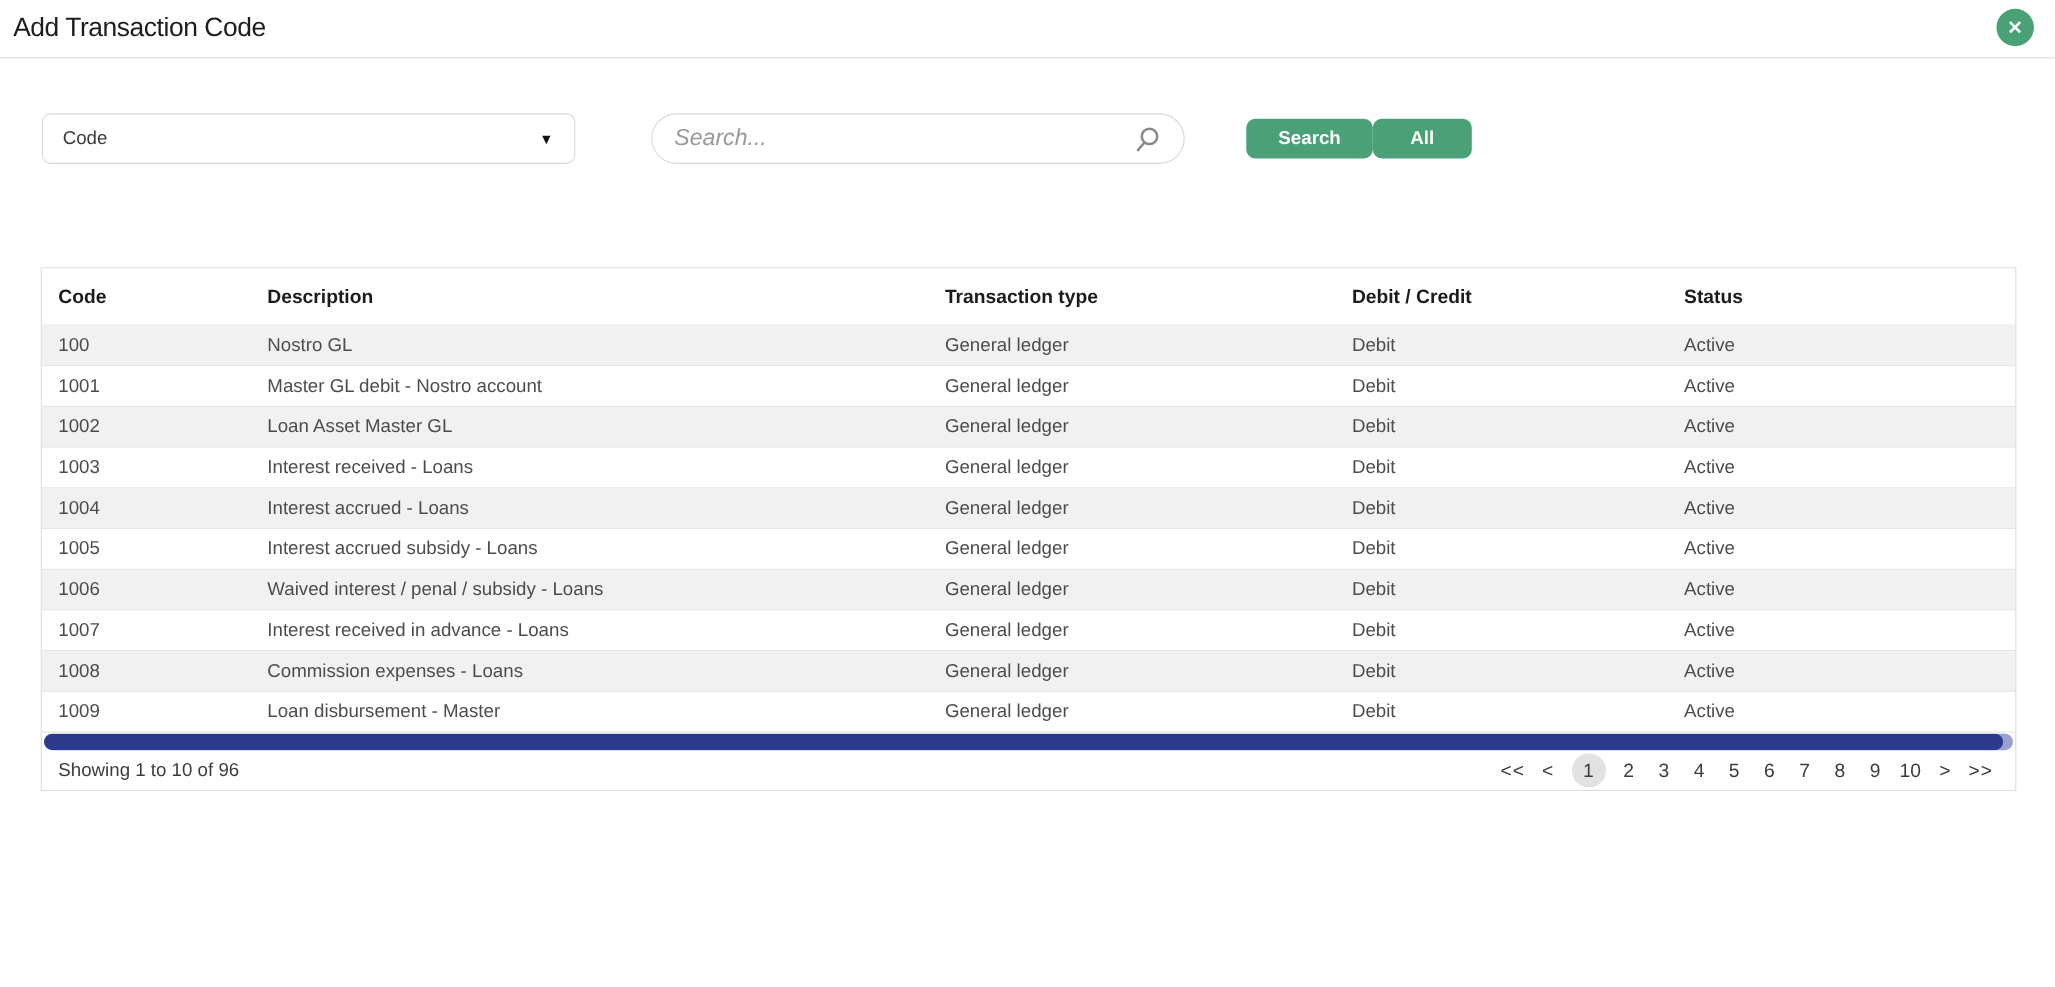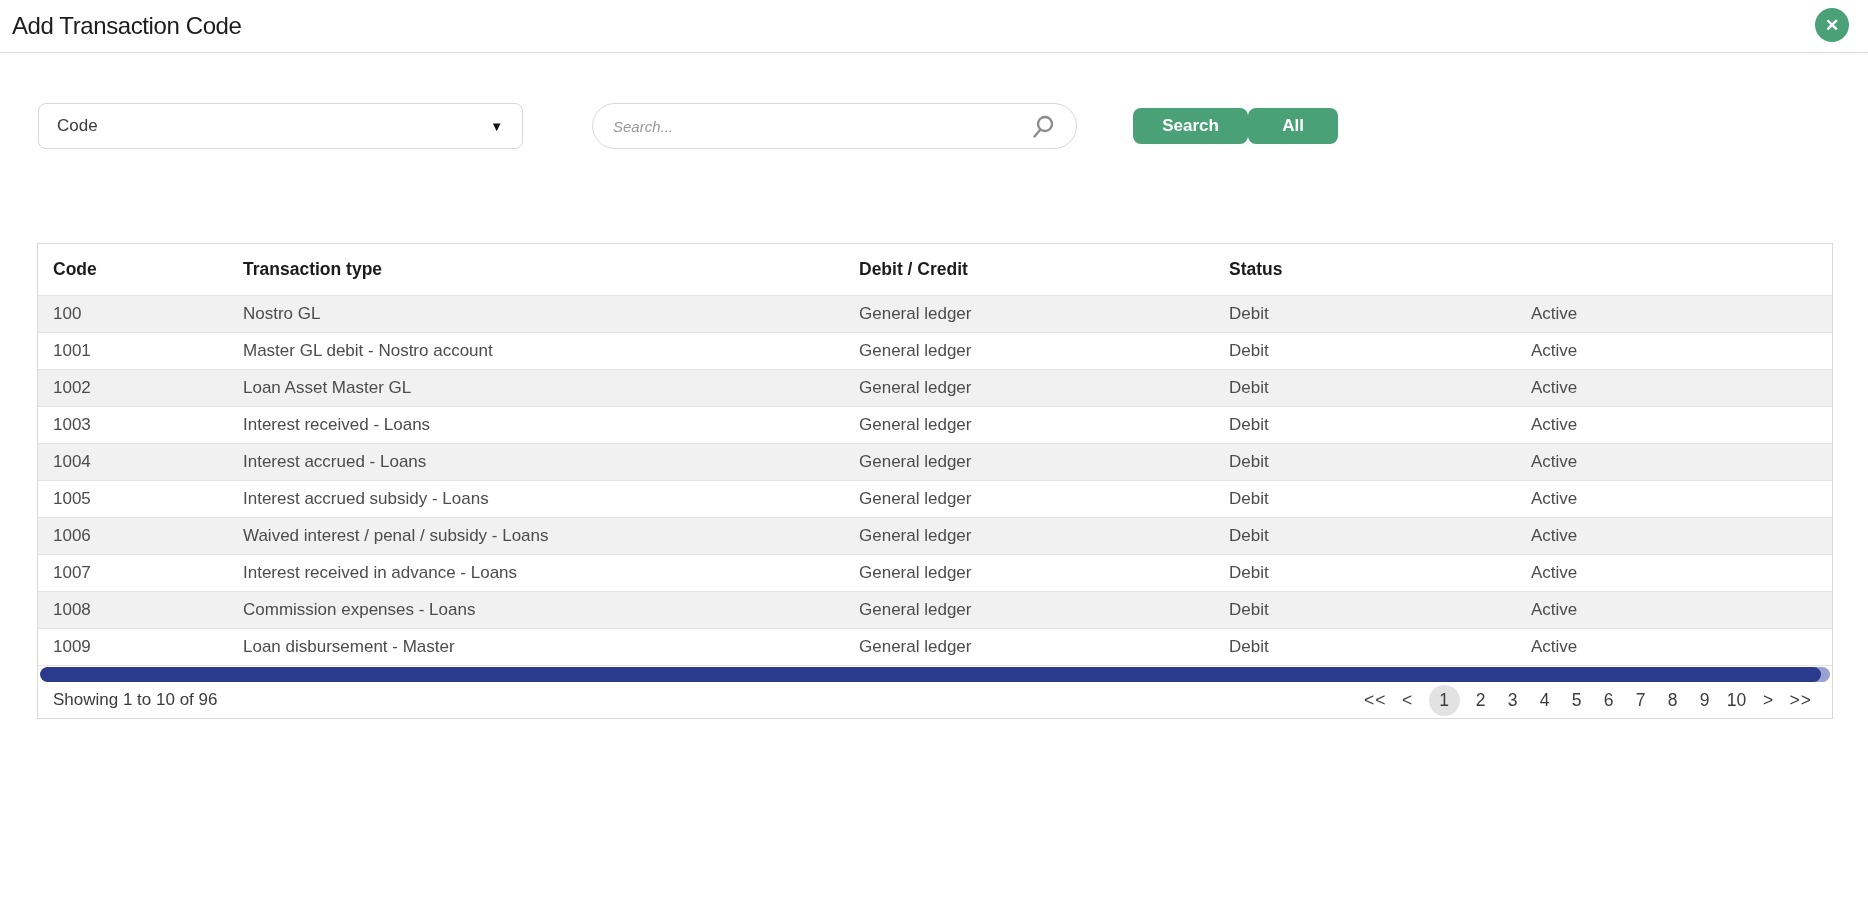--- a/index.html
+++ b/index.html
@@ -17,21 +17,21 @@
     cursor:pointer; border:none; }
 
   
   .filter-row { position:absolute; top:103px; left:38px; display:flex; align-items:center; }
   .dropdown { width:485px; height:46px; border:1px solid #d9d9d9; border-radius:8px;
     background:#fff; display:flex; align-items:center; justify-content:space-between;
     padding:0 19px 0 18px; font-size:17px; color:#3a3a3a; cursor:pointer; }
   .caret { font-size:13px; color:#111; }
   .search-box { margin-left:69px; width:485px; height:46px; border:1px solid #d9d9d9;
     border-radius:23px; background:#fff; display:flex; align-items:center; padding:0 20px; }
-  .search-box input { border:none; outline:none; flex:1; font-size:15px;
+  .search-box input { border:none; outline:none; flex:1; font-size:21px;
     color:#6d28d9; background:transparent; }
   .search-box input::placeholder { color:#999; font-style:italic; }
   .mag { flex:0 0 auto; }
   .btn { height:36px; border:none; border-radius:8px; background:#4aa077; color:#fff;
     font-weight:bold; font-size:17px; display:flex; align-items:center;
     justify-content:center; cursor:pointer; font-family:"Liberation Sans",sans-serif; }
   .btn-search { width:115px; margin-left:56px;text-align:center; }
   .btn-all { width:90px; }
 
   
@@ -83,20 +83,21 @@
       <line x1="11" y1="17" x2="5.5" y2="23.5" stroke="#8a8a8a" stroke-width="2.3" stroke-linecap="round"></line>
     </svg>
   </div>
   <button class="btn btn-search">Search</button>
   <button class="btn btn-all">All</button>
 </div>
 
 <div class="table-wrap">
   <div class="grid-row thead">
     <div class="cell">Code</div>
+    <div class="cell">Description</div>
     <div class="cell">Transaction type</div>
     <div class="cell">Debit / Credit</div>
     <div class="cell">Status</div>
   </div>
 
   <div class="tbody">
     <div class="grid-row trow">
       <div class="cell">100</div>
       <div class="cell">Nostro GL</div>
       <div class="cell">General ledger</div>

